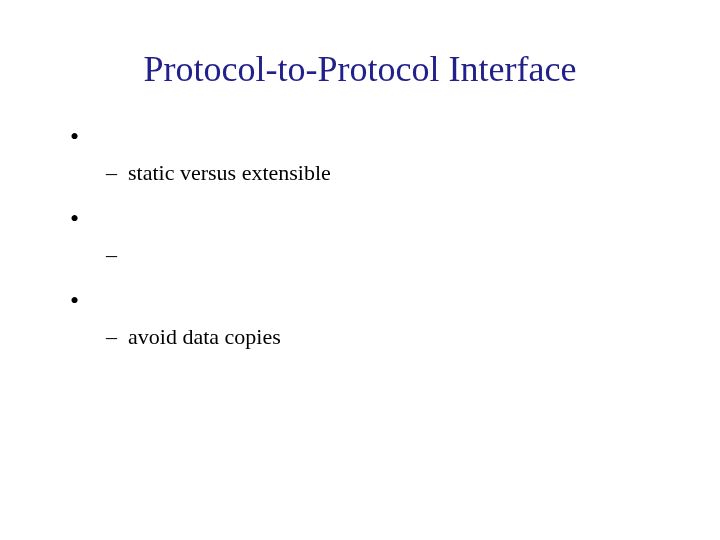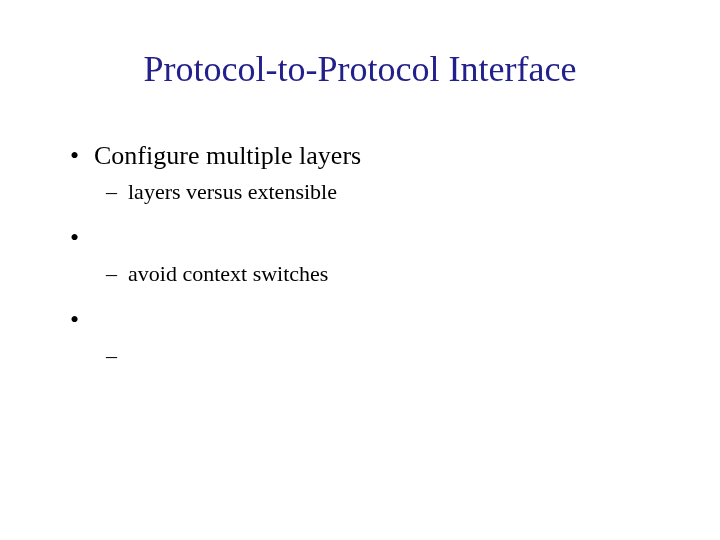--- a/index.html
+++ b/index.html
@@ -1,49 +1,48 @@
 <!DOCTYPE html>
 <html><head>
 <meta charset="utf-8">
 <style>
   * { margin: 0; padding: 0; box-sizing: border-box; }
   html, body { width: 720px; height: 540px; background: #ffffff; font-family: "Times New Roman", Times, serif; color: #000; }
   .slide { width: 720px; height: 540px; position: relative; }
-  .title { color: #22208a; font-size: 36px; text-align: center; margin-top: 48px; margin-bottom: 51px; font-weight: 400; }
+  .title { color: #22208a; font-size: 36px; text-align: center; margin-top: 48px; margin-bottom: 32px; font-weight: 400; }
   .content { padding-left: 70px; padding-right: 60px; }
   .l1 { font-size: 26px; margin-top: 12px; display: flex; align-items: flex-start; }
   .l1 .bullet { width: 24px; flex: 0 0 24px; text-align: left; }
   .l2 { font-size: 22px; margin-top: 8px; margin-bottom: 18px; display: flex; align-items: flex-start; padding-left: 36px; }
   .l2 .dash { width: 22px; flex: 0 0 22px; }
 </style>
 </head>
 <body>
 
 <div class="slide">
   <h1 class="title">Protocol-to-Protocol Interface</h1>
 
   <div class="content">
     <div class="l1">
       <span class="bullet">•</span>
-      <span>Configure multiple layers</span>
     </div>
     <div class="l2">
       <span class="dash">–</span>
-      <span>layers versus extensible</span>
-    </div>
-
-    <div class="l1">
-      <span class="bullet">•</span>
-    </div>
-    <div class="l2">
-      <span class="dash">–</span>
-      <span>avoid context switches</span>
+      <span>static versus extensible</span>
     </div>
 
     <div class="l1">
       <span class="bullet">•</span>
     </div>
     <div class="l2">
       <span class="dash">–</span>
     </div>
+
+    <div class="l1">
+      <span class="bullet">•</span>
+    </div>
+    <div class="l2">
+      <span class="dash">–</span>
+      <span>avoid data copies</span>
+    </div>
   </div>
 
 </div>
 
 </body></html>

